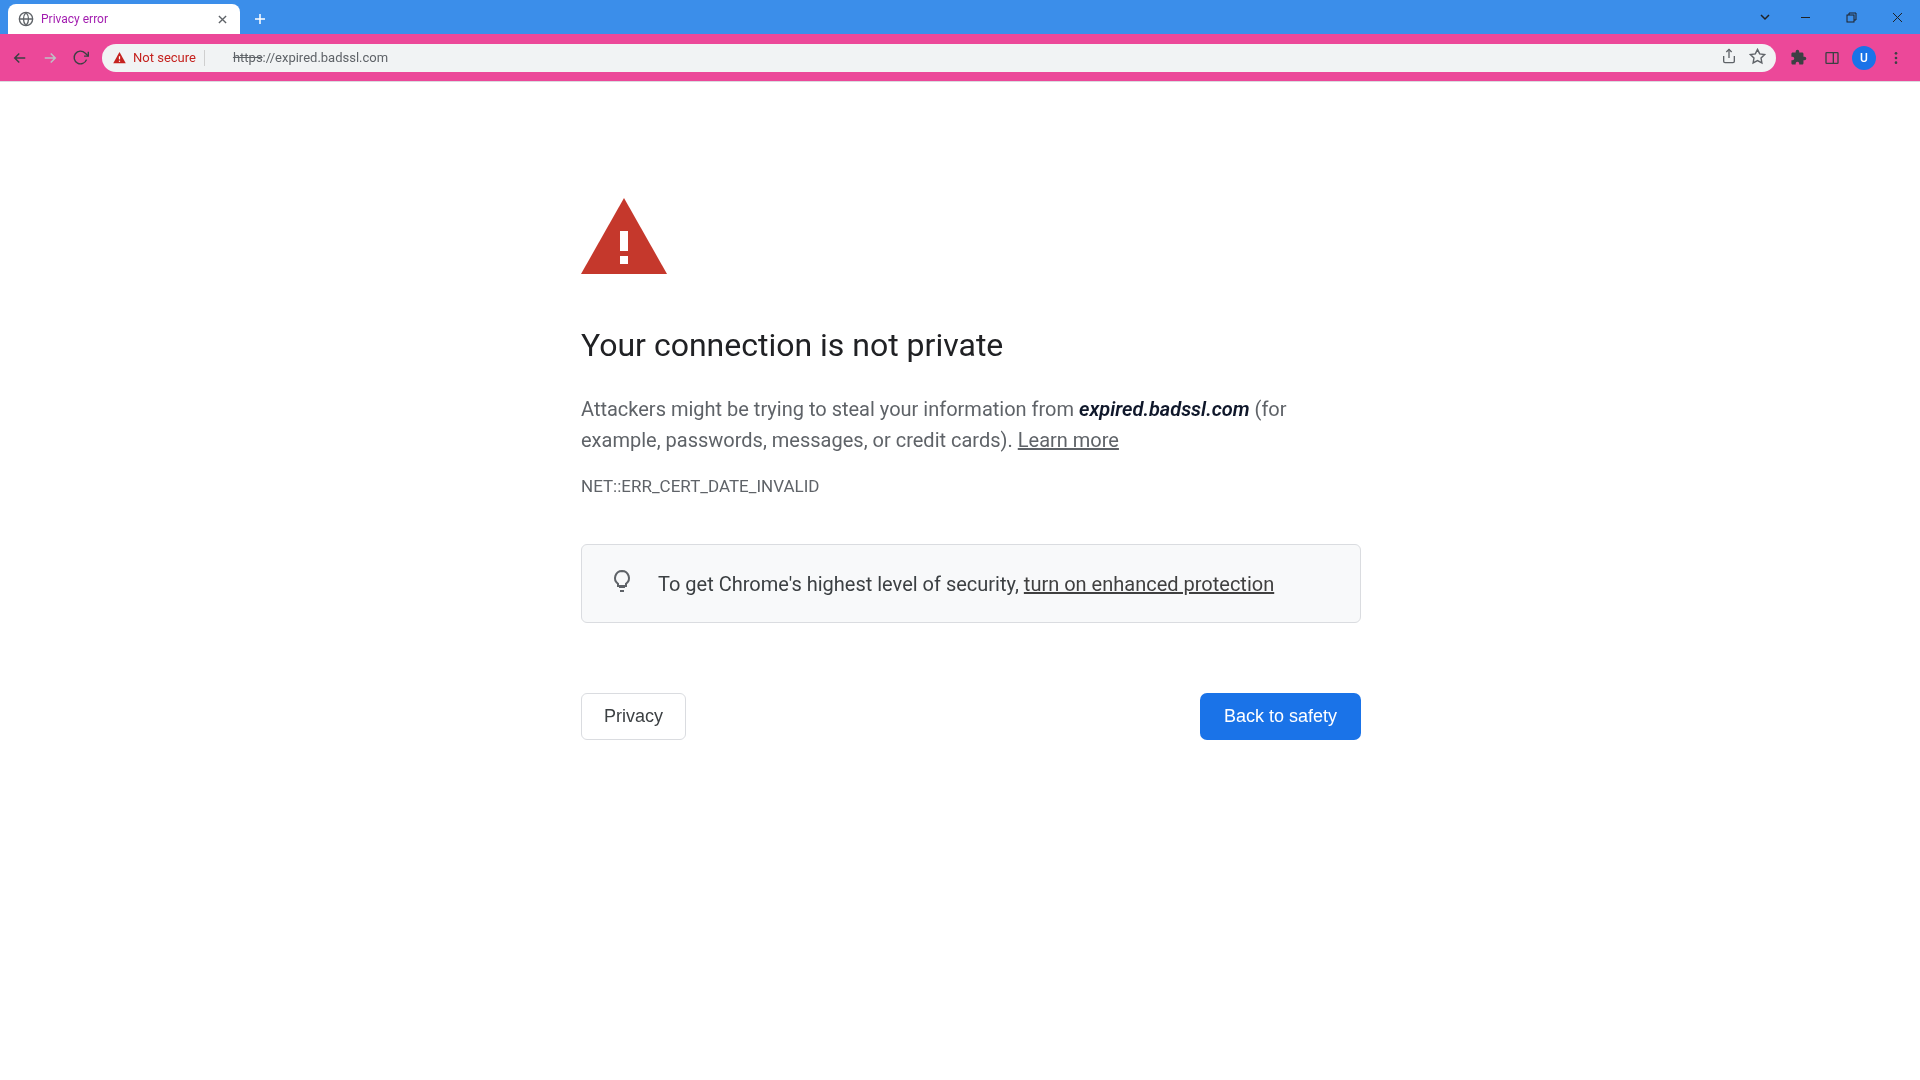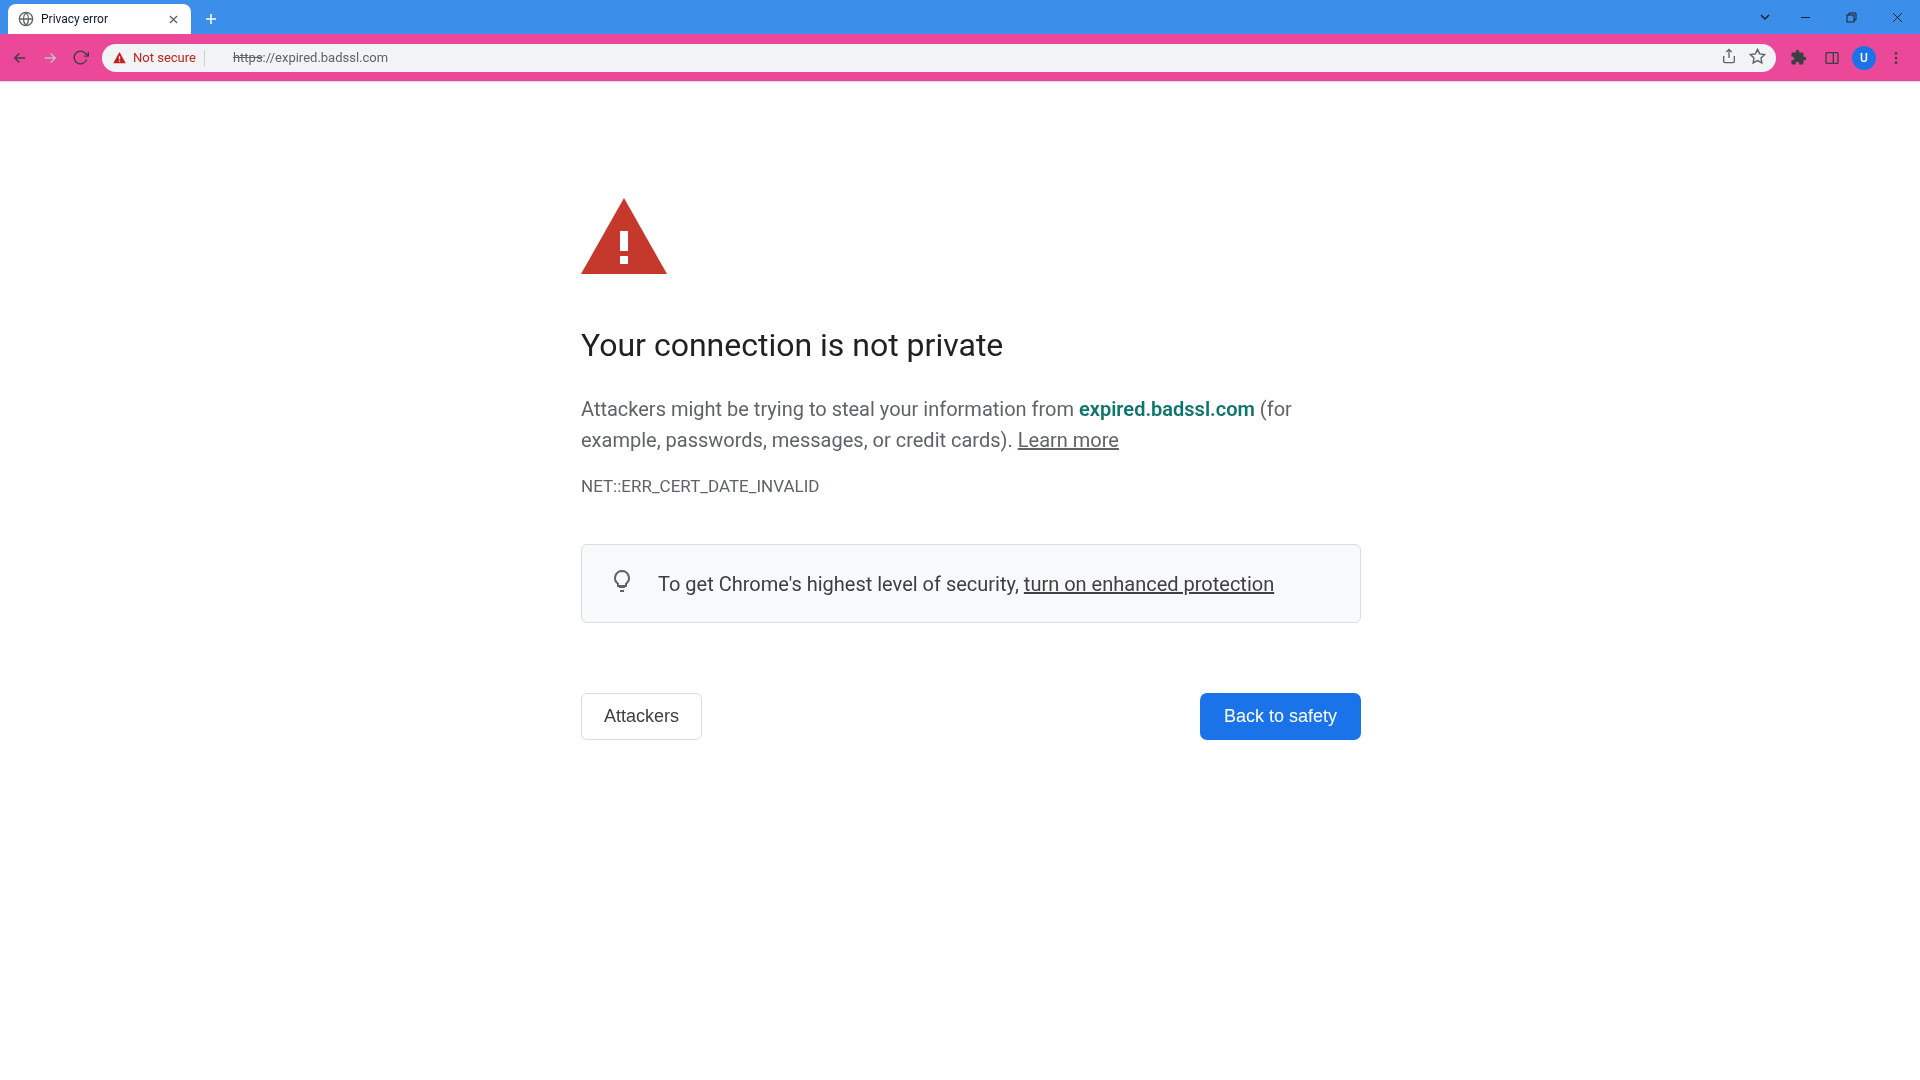--- a/index.html
+++ b/index.html
@@ -19,28 +19,28 @@
     .titlebar {
       height: 34px;
       background: #3b8eea;
       display: flex;
       align-items: flex-end;
       position: relative;
     }
     .tab {
       background: #fff;
       height: 30px;
-      width: 183px;
+      width: 232px;
       margin-left: 8px;
       border-radius: 8px 8px 0 0;
       display: flex;
       align-items: center;
       padding: 0 10px;
       font-size: 12px;
-      color: #0f172a;
+      color: #a21caf;
       gap: 7px;
     }
     .tab-favicon {
       width: 16px;
       height: 16px;
       display: flex;
       align-items: center;
       justify-content: center;
     }
     .tab-title {
@@ -207,22 +207,23 @@
       color: #202124;
       margin-bottom: 30px;
     }
     .message {
       font-size: 20px;
       line-height: 1.55;
       color: #5f6368;
       margin-bottom: 20px;
     }
     .message b {
-      color: #0f766e;
+      color: #0f172a;
       font-weight: 600;
+      font-style: italic;
     }
     .learn-more {
       color: #5f6368;
       text-decoration: underline;
       cursor: pointer;
     }
     .error-code {
       font-size: 17px;
       color: #5f6368;
       margin-bottom: 48px;
@@ -401,17 +402,17 @@
       <span>
         <svg width="24" height="24" viewBox="0 0 24 24" fill="none" stroke="#5f6368" stroke-width="2">
             <path d="M9 18h6M10 22h4M12 2a7 7 0 0 0-4 12.7V17h8v-2.3A7 7 0 0 0 12 2z"></path>
           </svg>
       </span>
       <span>
         <span>To get Chrome's highest level of security, </span><a class="tip-link">turn on enhanced protection</a>
       </span>
     </div>
     <div class="button-row">
-      <button class="btn-advanced">Attackers</button>
+      <button class="btn-advanced">Privacy</button>
       <button class="btn-primary">Back to safety</button>
     </div>
   </div>
 </div>
 
 </body></html>

